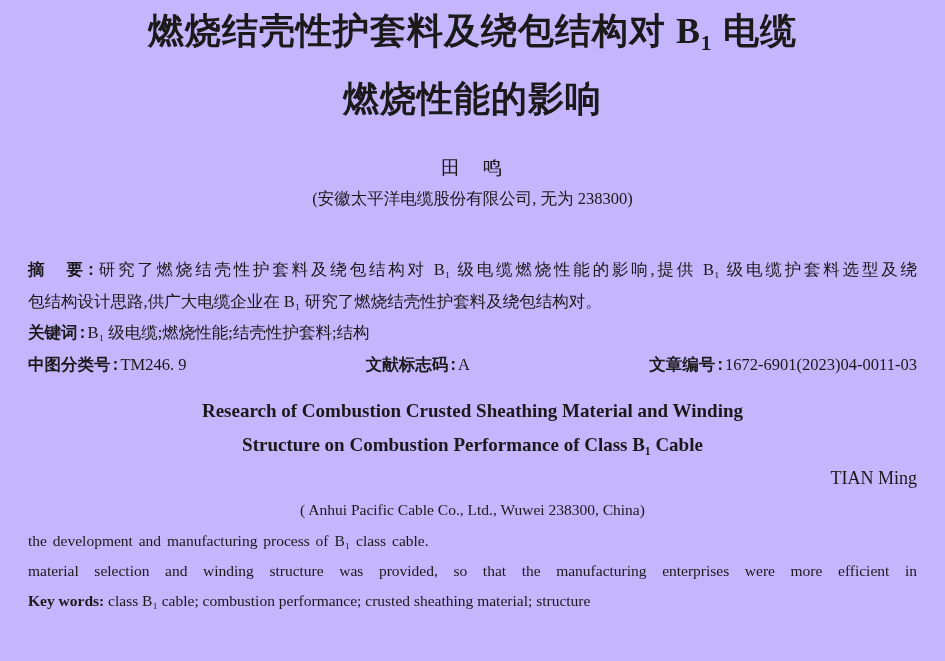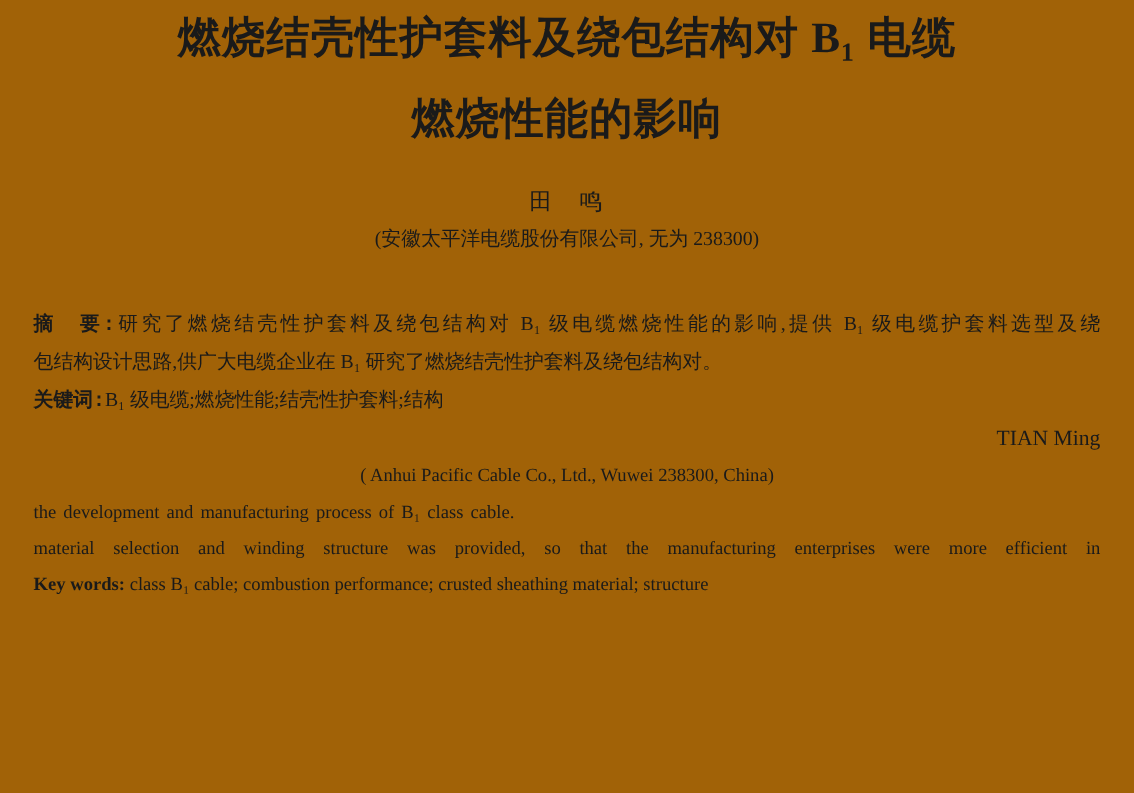--- a/index.html
+++ b/index.html
@@ -4,21 +4,21 @@
 <style>
   html, body {
     margin: 0;
     padding: 0;
     background: #ffffff;
   }
   .page {
     position: relative;
     width: 945px;
     height: 661px;
-    background: #a16207;
+    background: #c4b5fd;
     color: #1a1a1a;
     font-family: "Liberation Serif", "DejaVu Serif", serif;
     box-sizing: border-box;
     padding: 10px 28px 0 28px;
     overflow: hidden;
   }
   .cn-title {
     text-align: center;
     font-size: 36px;
     font-weight: 600;
@@ -106,21 +106,36 @@
     <div class="line just">
       <span class="cn-label">摘　要:</span><span>研究了燃烧结壳性护套料及绕包结构对 B₁ 级电缆燃烧性能的影响,提供 B₁ 级电缆护套料选型及绕</span>
     </div>
     <div class="line">包结构设计思路,供广大电缆企业在 B₁ 研究了燃烧结壳性护套料及绕包结构对。</div>
   </div>
 
   <div class="keywords-cn">
     <span class="cn-label">关键词:</span><span>B₁ 级电缆;燃烧性能;结壳性护套料;结构</span>
   </div>
 
+  <div class="clc-row">
+    <span>
+      <span class="cn-label">中图分类号:</span><span>TM246. 9</span>
+    </span>
+    <span>
+      <span class="cn-label">文献标志码:</span><span>A</span>
+    </span>
+    <span>
+      <span class="cn-label">文章编号:</span><span>1672-6901(2023)04-0011-03</span>
+    </span>
+  </div>
 
+  <div class="en-title">
+    <div>Research of Combustion Crusted Sheathing Material and Winding</div>
+    <div>Structure on Combustion Performance of Class B₁ Cable</div>
+  </div>
 
   <div class="author-en">TIAN Ming</div>
   <div class="affil-en">( Anhui Pacific Cable Co., Ltd., Wuwei 238300, China)</div>
 
   <div class="en-abstract">
     <div class="line">the development and manufacturing process of B₁ class cable.</div>
     <div class="line just">material selection and winding structure was provided, so that the manufacturing enterprises were more efficient in</div>
   </div>
 
   <div class="keywords-en">

